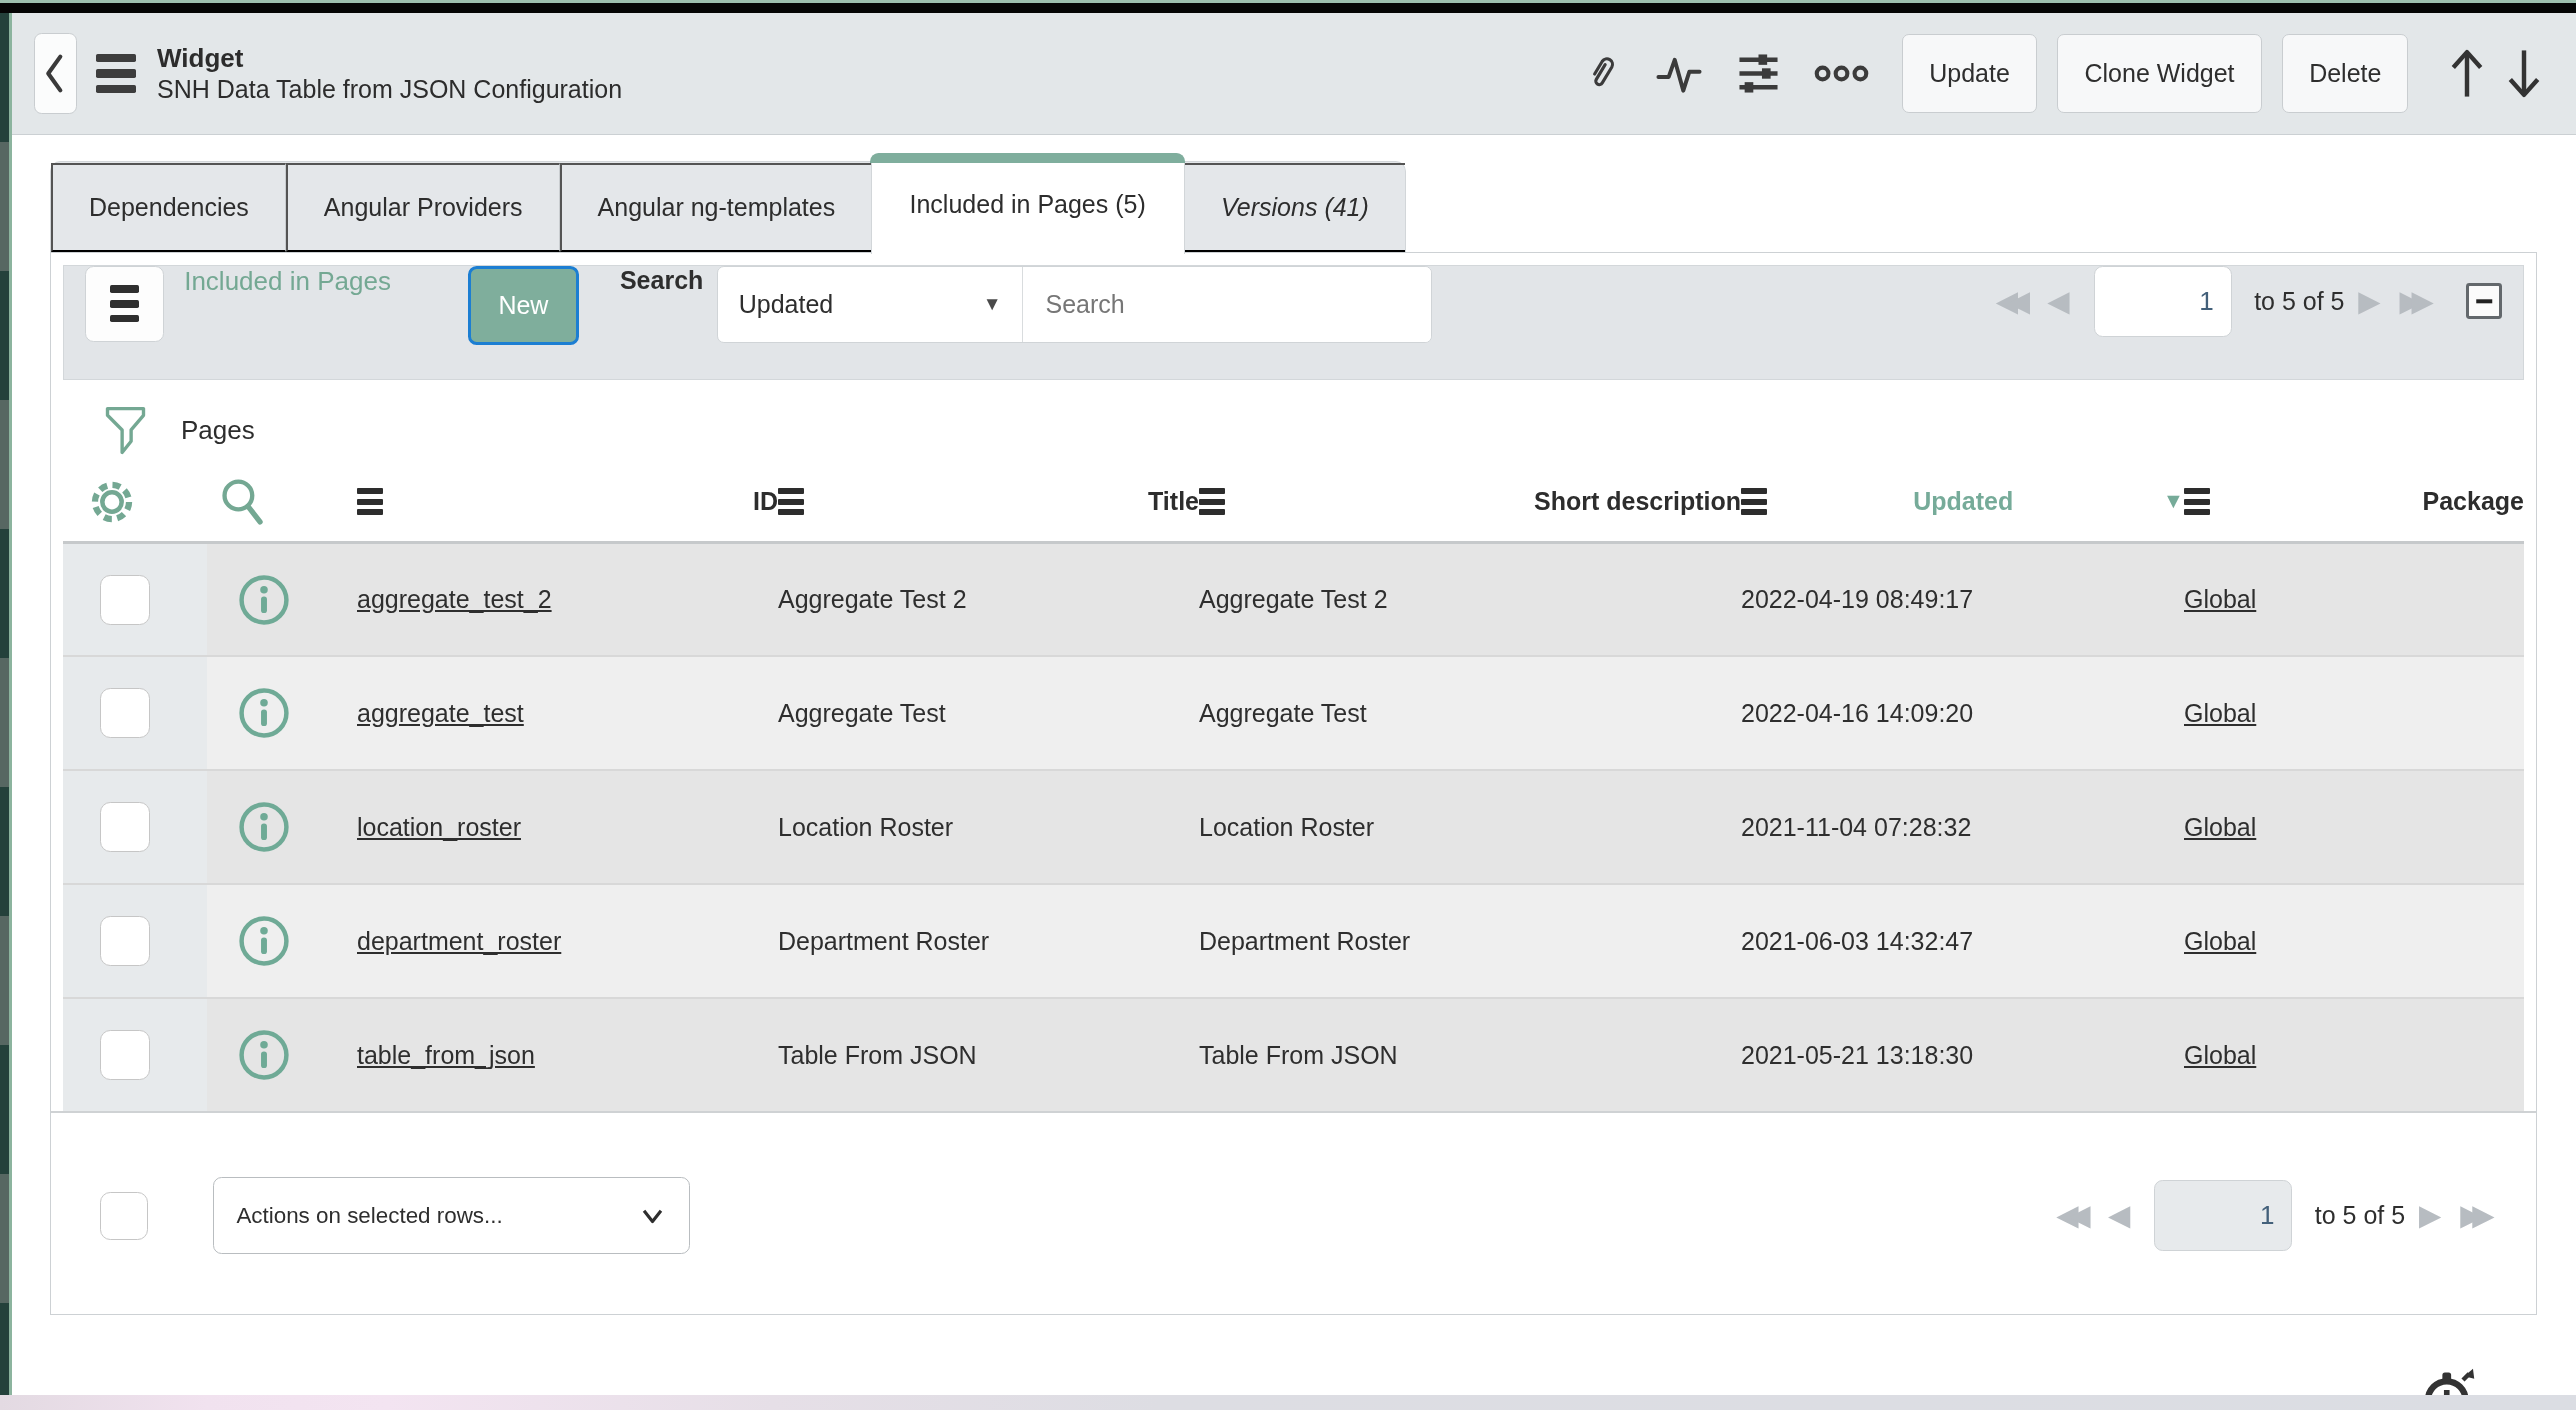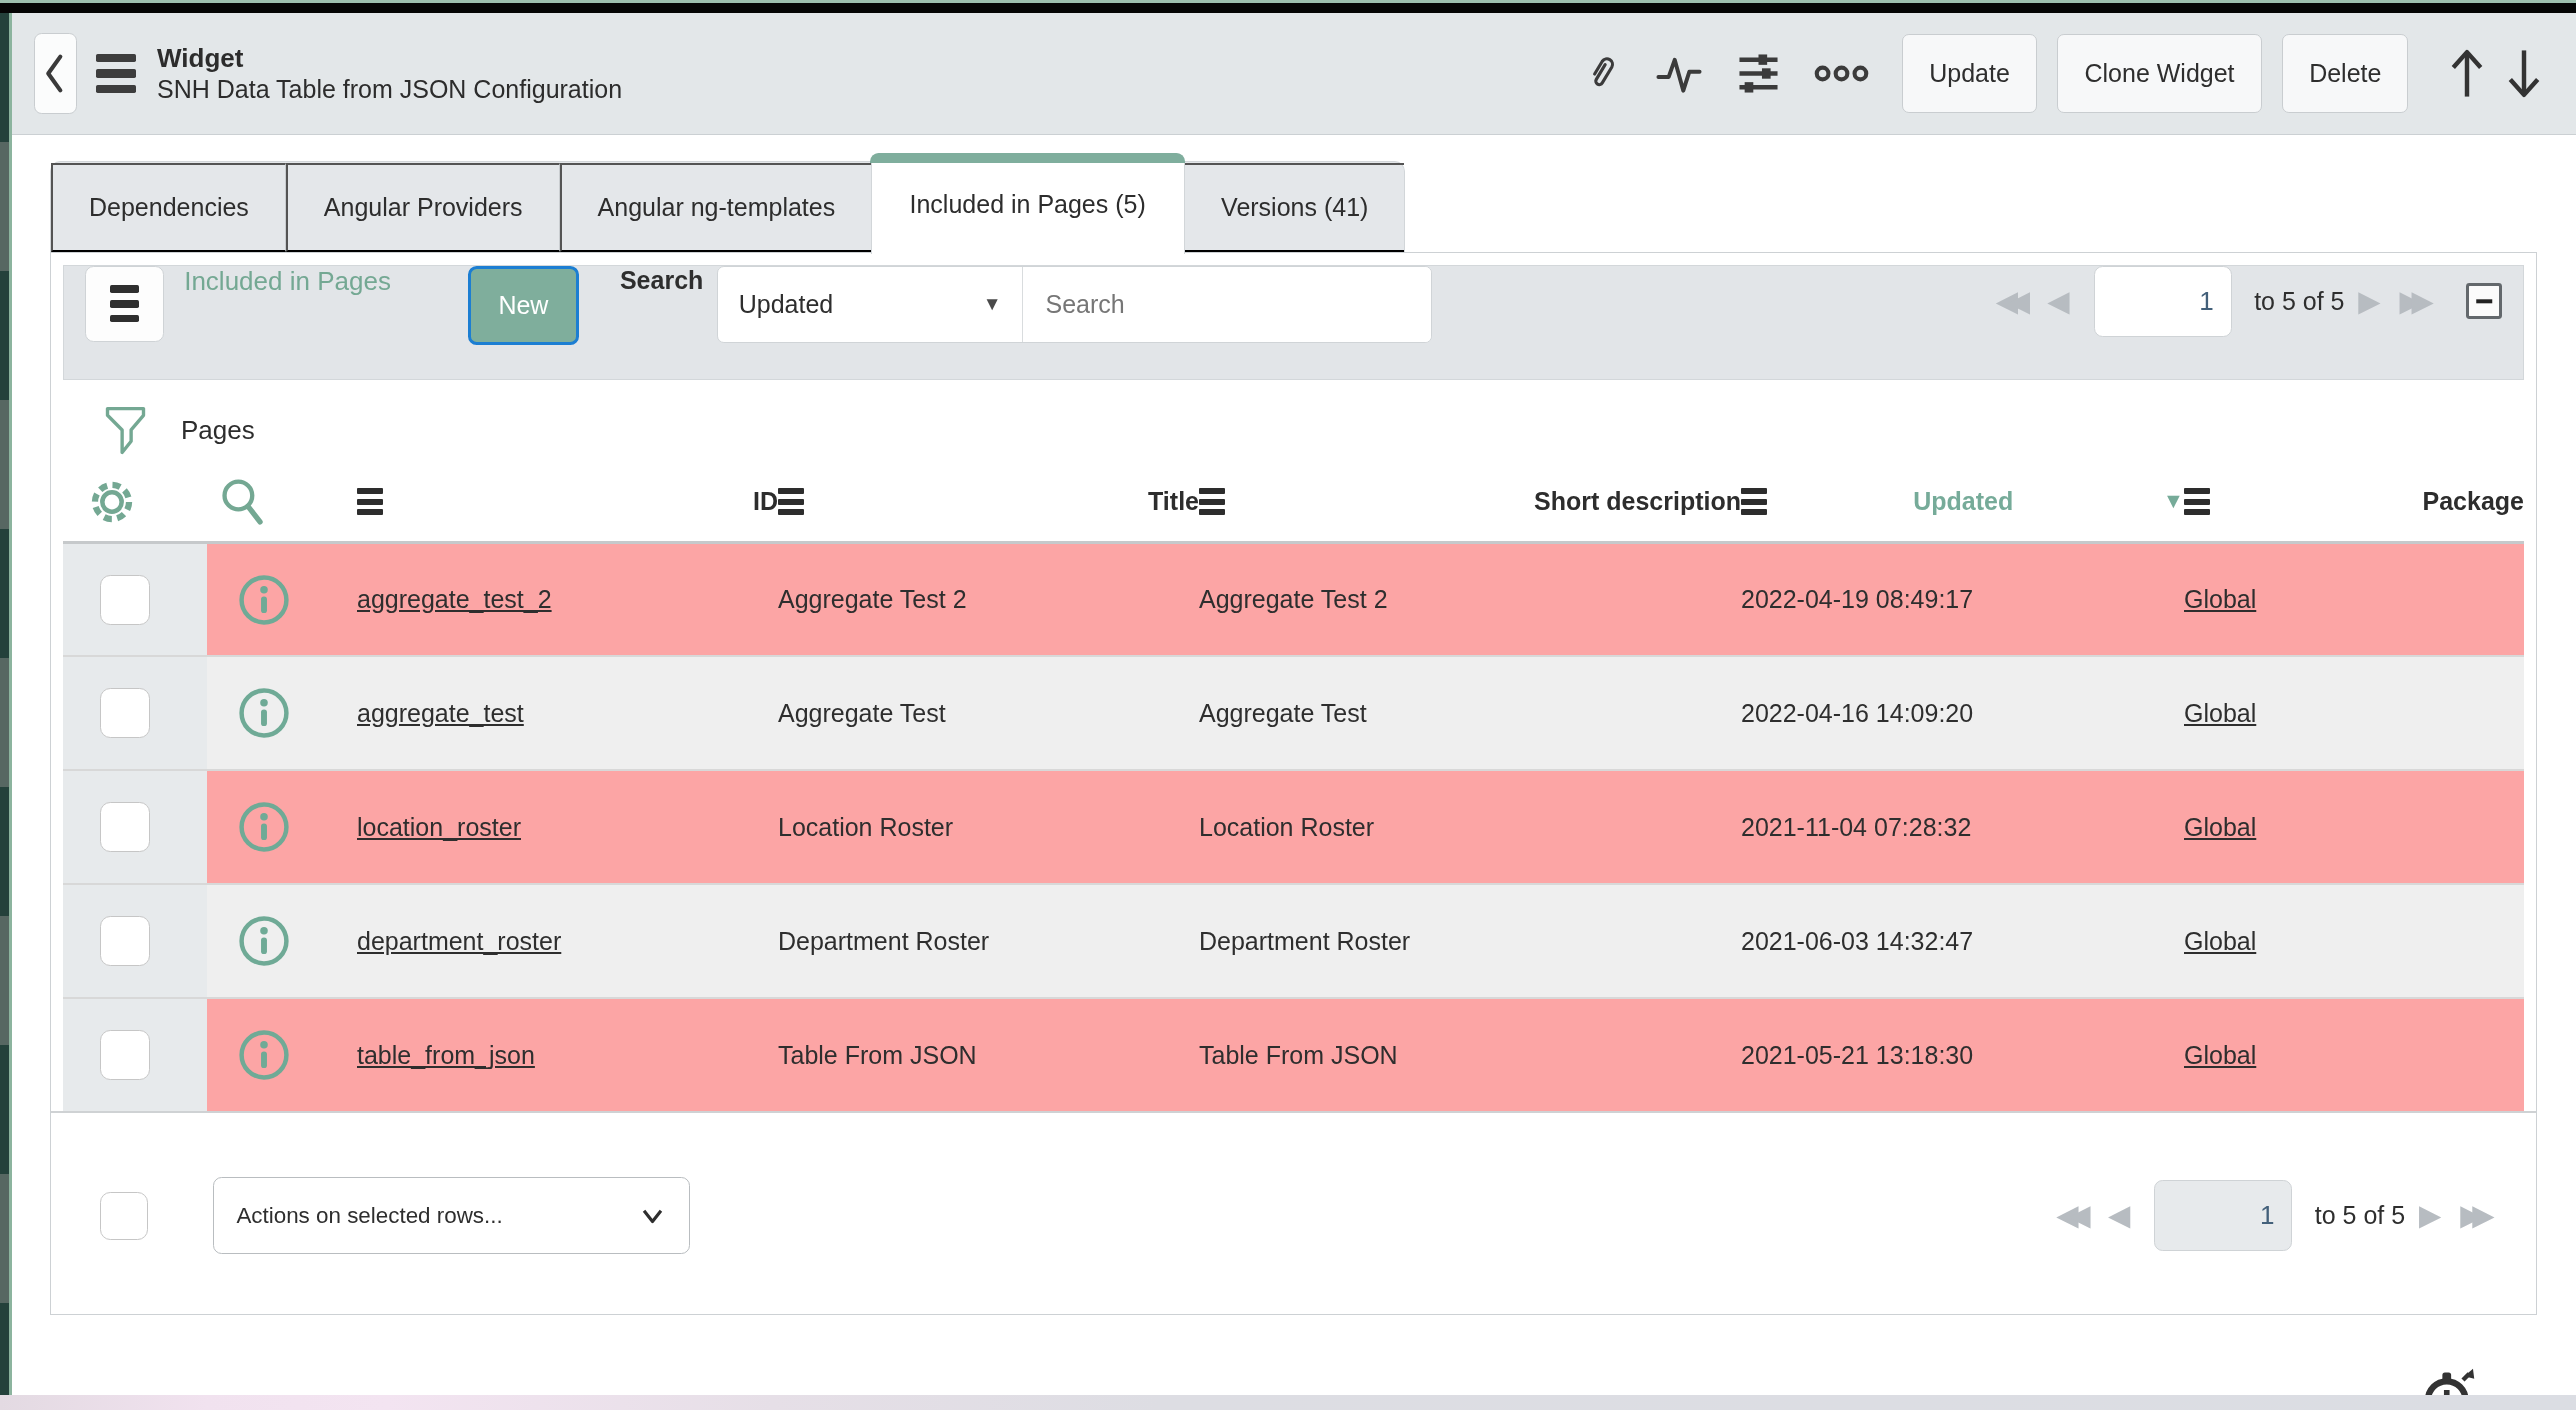--- a/index.html
+++ b/index.html
@@ -43,21 +43,21 @@
 
   
   .content { margin-left:12px; padding:26px 40px 0 38px; }
 
   .tabs { display:flex; align-items:flex-end; width:fit-content; height:91px;
     background:#e4e7ea; border:1.7px solid #d2d6d9; border-bottom:none;
     border-radius:10.3px 10.3px 0 0; position:relative; z-index:3; }
   .tab { height:89px; display:flex; align-items:center; padding:0 36px;
     font-size:25px; color:#2d2d2d; border-right:1.7px solid #c9cdd0; cursor:pointer;
     background:transparent; white-space:nowrap; }
-  .tab:last-child { border-right:none; }
+  .tab:last-child { border-right:none;font-style:italic; }
   .tab.active { position:relative; background:#ffffff; height:101px; margin:0 -1.7px -2.6px -1.7px;
     border:1.7px solid #d2d6d9; border-bottom:none; border-radius:8.6px 8.6px 0 0; z-index:4; padding:0 38px; }
   .tab.active::before { content:""; position:absolute; top:-1.7px; left:-1.7px; right:-1.7px;
     height:10.3px; background:#7fae9d; border-radius:8.6px 8.6px 0 0; }
 
   .panel { position:relative; z-index:1; width:2487px; min-height:1063px;
     background:#fff; border:1.7px solid #cdd1d4; }
 
   
   .toolbar { margin:12px; height:115px; background:#e2e5e8; border:0.9px solid #d3d7da;
@@ -110,21 +110,21 @@
   .col-bars i { display:block; width:26px; height:6px; background:#2d2d2d; border-radius:0.9px; }
   .col-label.sorted { color:#76ab99; }
   .col-label.sorted .col-bars i { background:#2d2d2d; }
   .sort-caret { color:#76ab99; font-size:21.5px; margin-left:3.4px; }
   .gear-btn,.colsearch-btn { border:none; background:transparent; color:#74a893;
     cursor:pointer; display:flex; }
   .gear-btn { margin-left:24px; }
   .colsearch-btn { margin-left:8.6px; }
 
   .tbody { border-bottom:2.6px solid #cfd2d4; }
-  .row { height:114px; border-top:2.6px solid #d8d8d8; background:#fca5a5; }
+  .row { height:114px; border-top:2.6px solid #d8d8d8; background:#e5e5e5; }
   .row:first-child { border-top:3.4px solid #c6c9cb; }
   .row.striped { background:#efefef; }
   .cell { font-size:25px; }
   .c-check { height:100%; background:#e7eaec; display:flex; align-items:center; }
   .checkbox { display:inline-block; width:50px; height:50px; background:#fff;
     border:1.7px solid #c6c6c6; border-radius:10.3px; margin-left:37px; cursor:pointer; }
   .c-info { display:flex; }
   .info-badge { color:#6faa96; margin-left:31px; display:flex; cursor:pointer; }
   .link { color:#2e2e2e; text-decoration:underline; cursor:pointer; }
 

